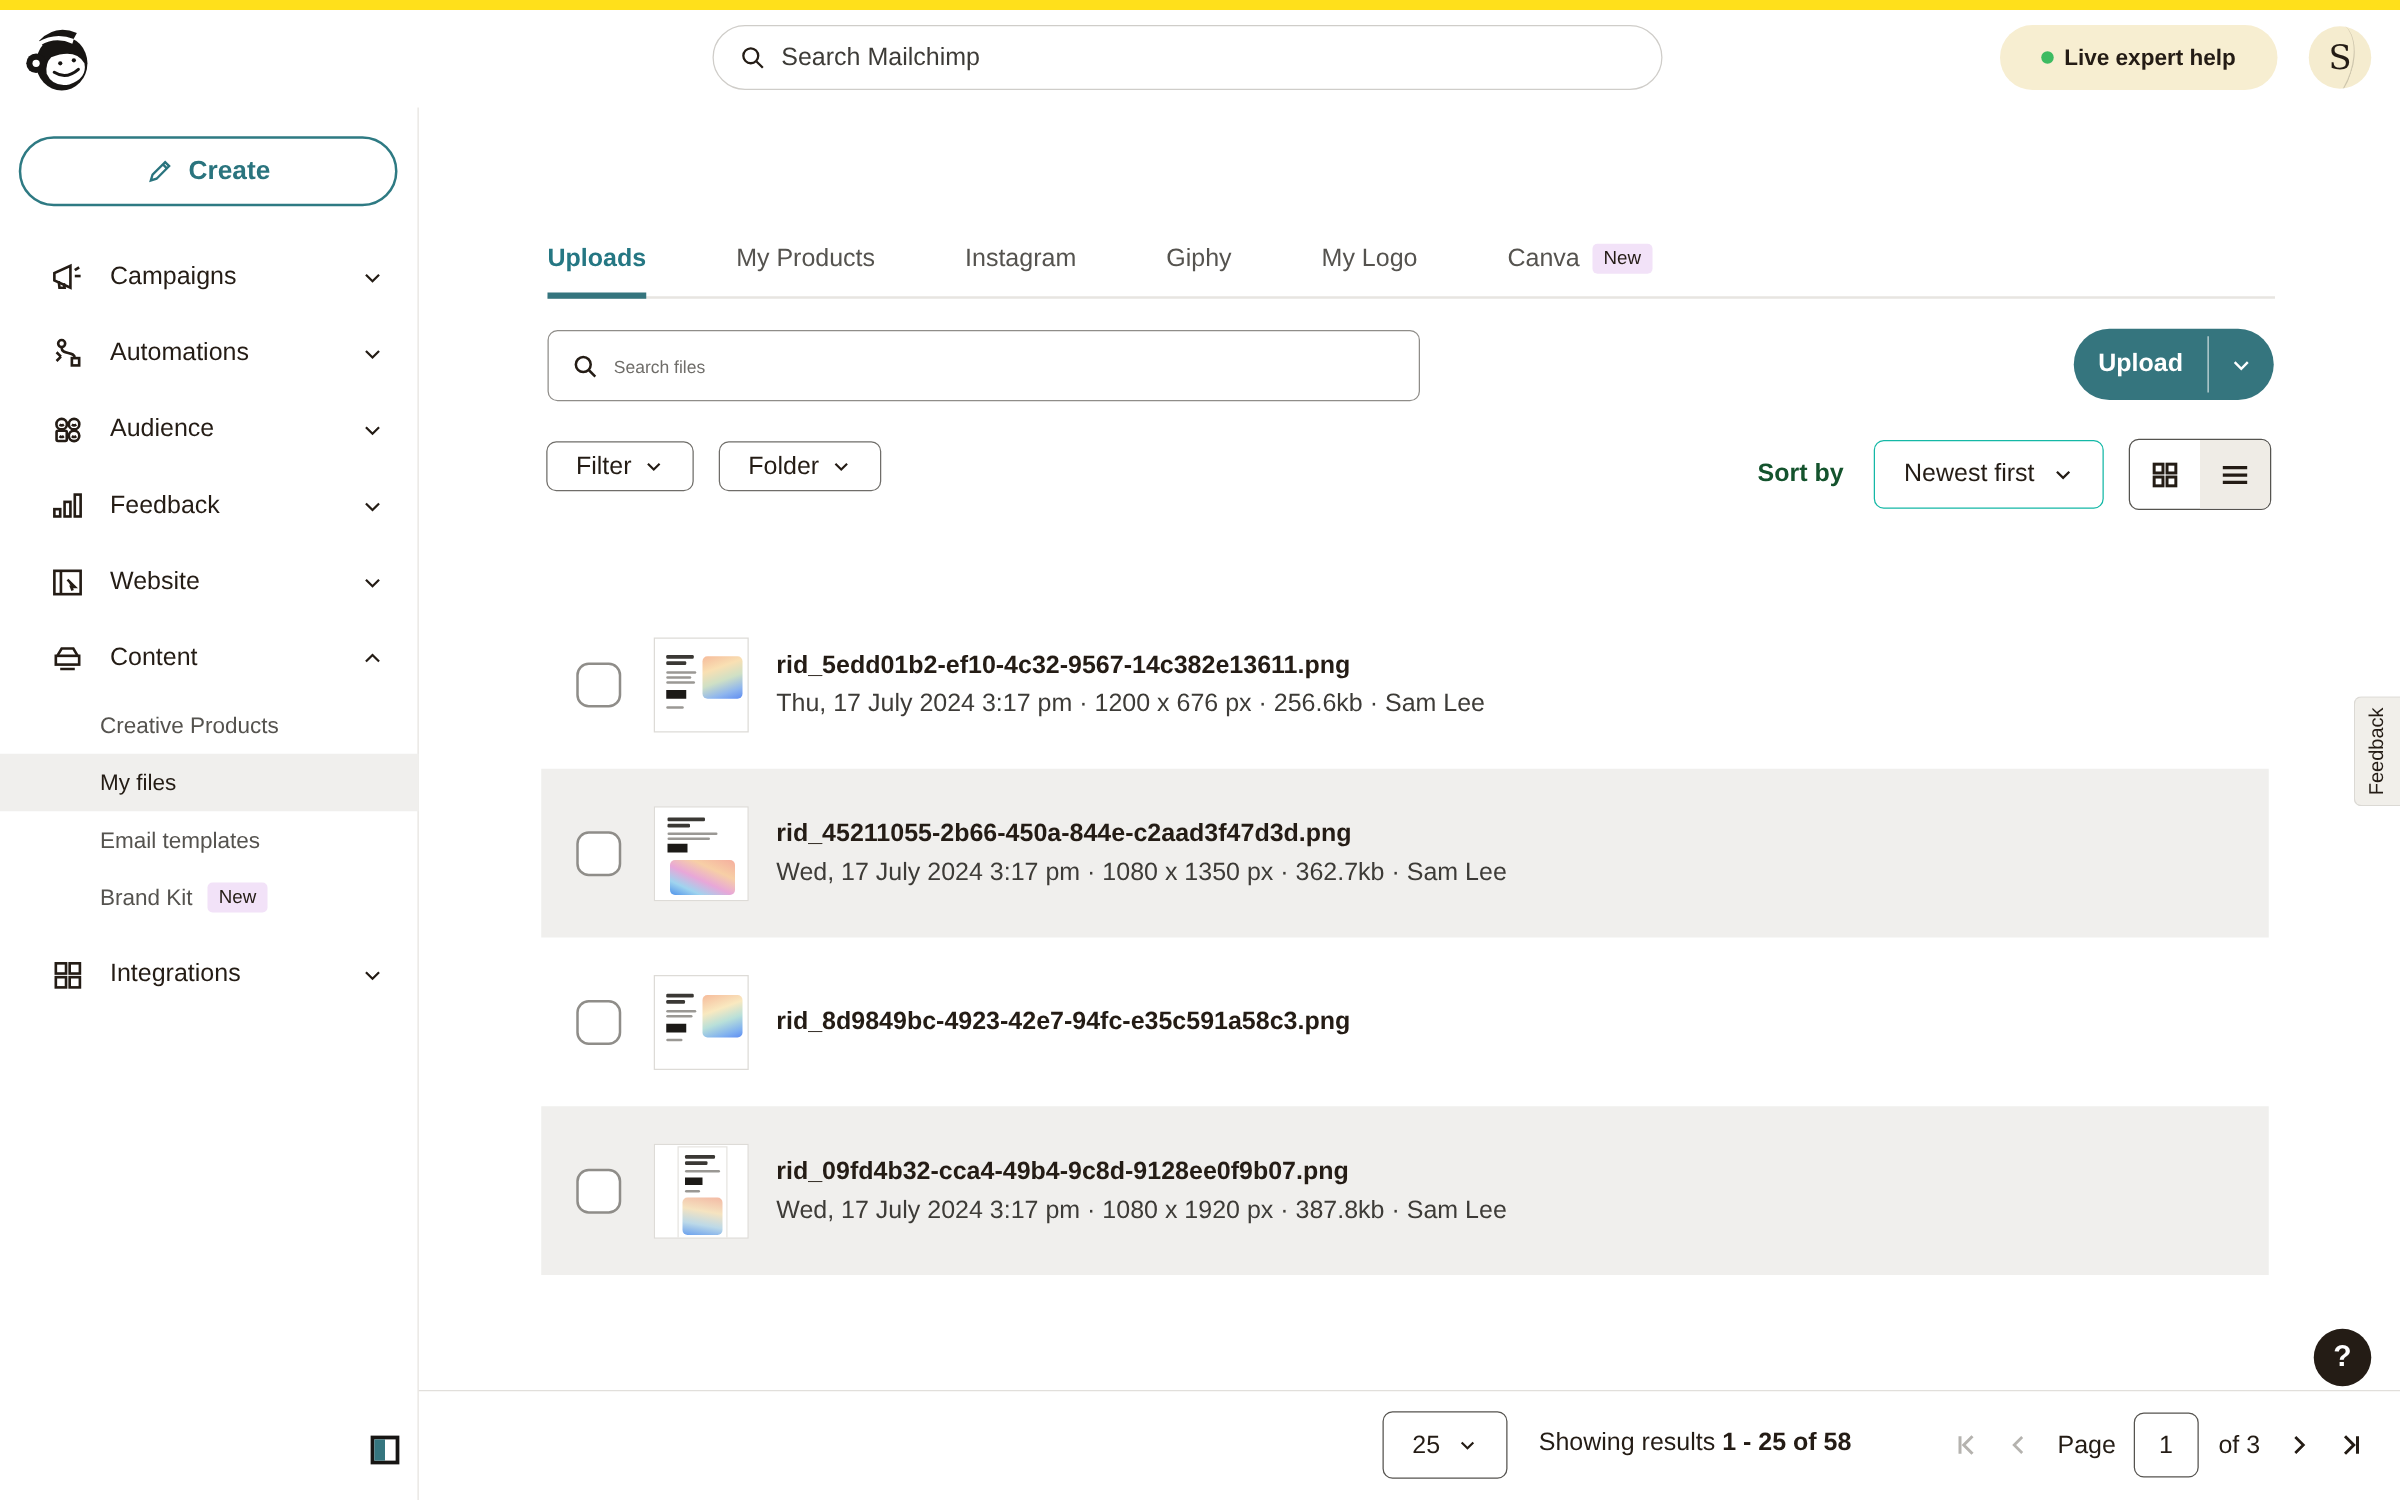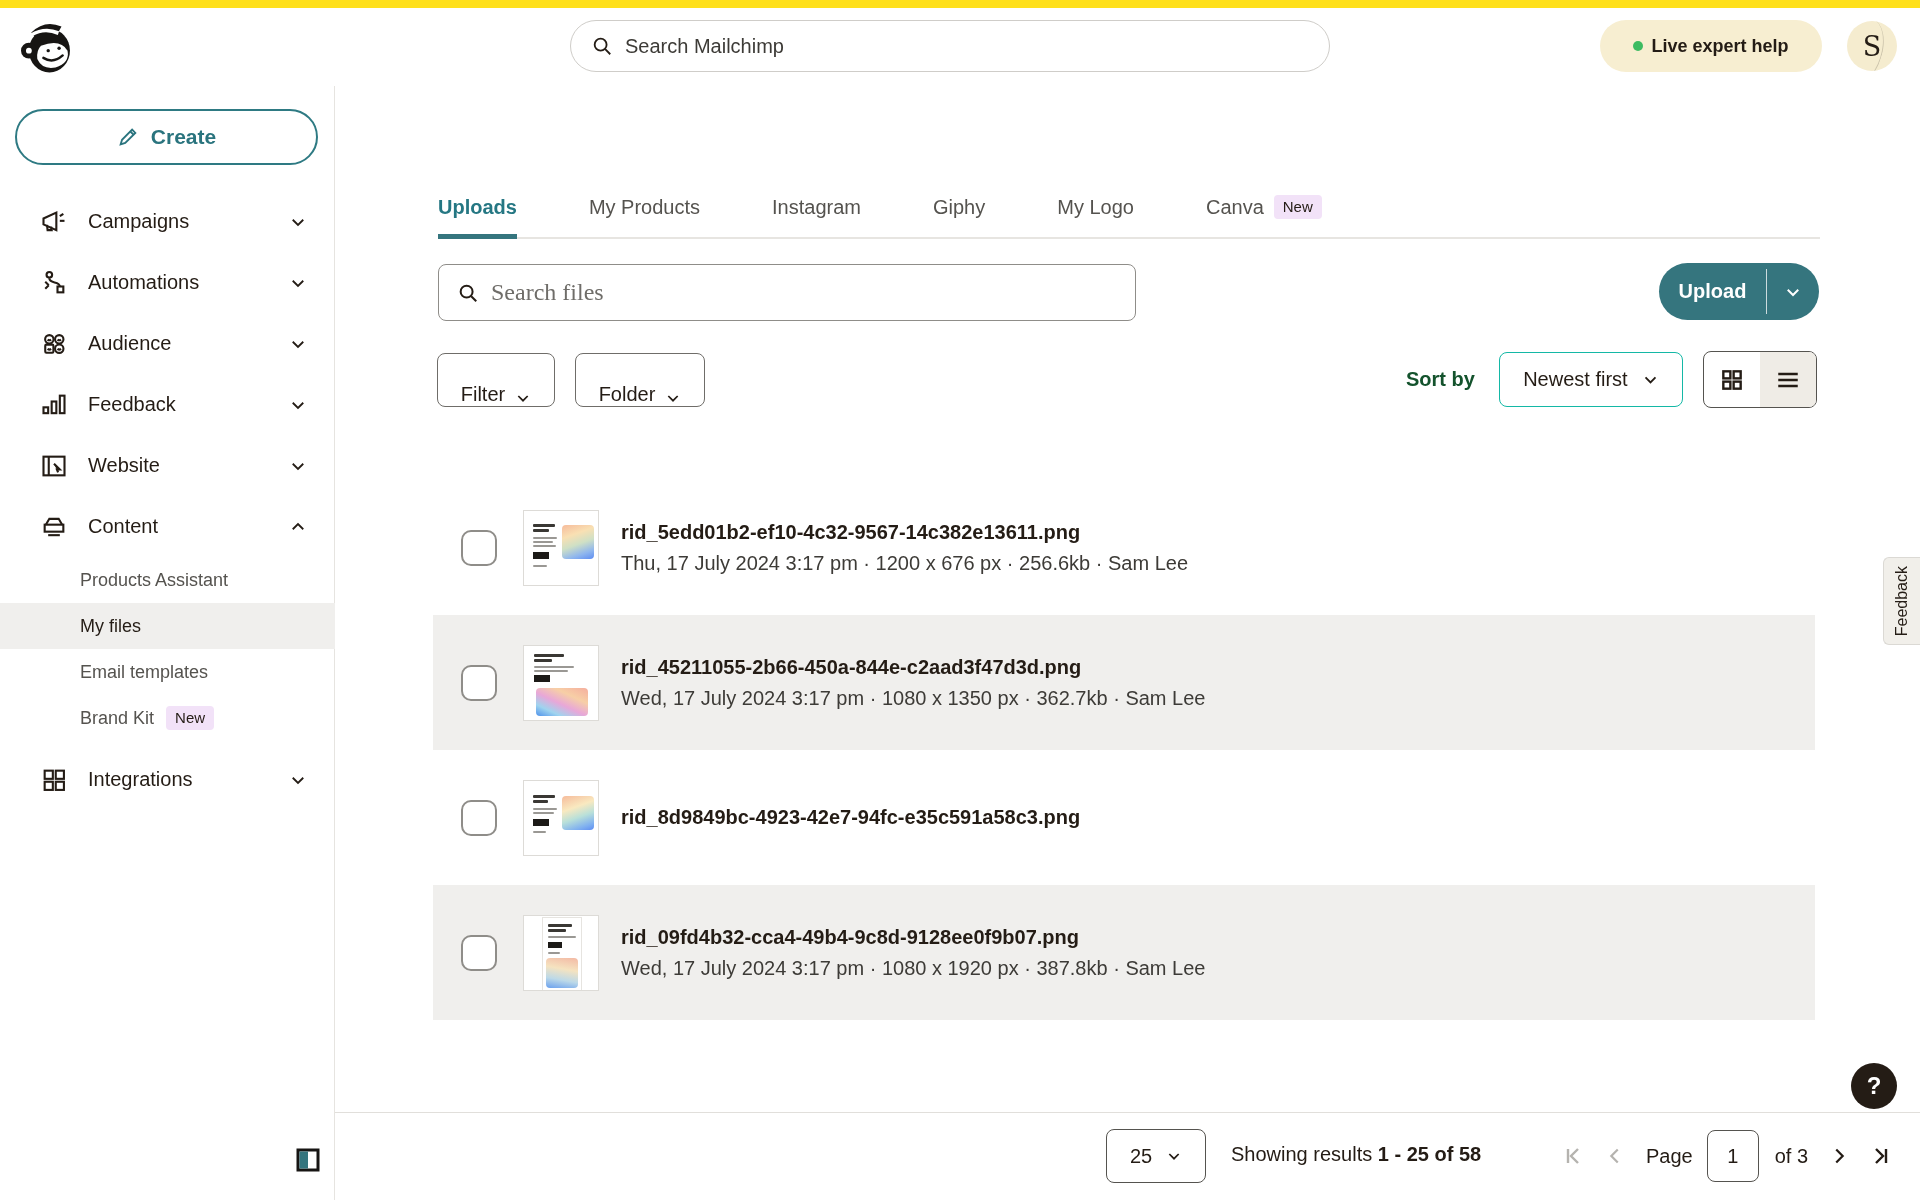--- a/index.html
+++ b/index.html
@@ -89,38 +89,38 @@
   .tab.active::after {
     content:""; position:absolute; left:0; right:0; bottom:-2px; height:5px; background:#35757E;
   }
 
   .files-search {
     position:absolute; left:438px; top:264px; width:698px; height:57px;
     border:1px solid #8f8d89; border-radius:8px; background:#fff;
     display:flex; align-items:center; padding:0 18px; gap:12px;
   }
   .files-search input {
-    border:none; outline:none; font-size:24px; color:#241c15; flex:1; background:transparent;
-    font-family:Liberation Serif, serif;
+    border:none; outline:none; font-size:14px; color:#241c15; flex:1; background:transparent;
+    font-family:Liberation Sans, sans-serif;
   }
   .files-search input::placeholder { color:#6f6d69; opacity:1; }
 
   .upload-btn {
     position:absolute; left:1659px; top:263px; width:160px; height:57px;
     background:#35757E; border:none; border-radius:29px; cursor:pointer;
     display:flex; align-items:stretch; color:#fff; font-family:"Liberation Sans", sans-serif;
   }
   .upload-main { flex:1; display:flex; align-items:center; justify-content:center;
     font-size:20px; font-weight:600; color:#fff; }
   .upload-split { width:1px; background:rgba(255,255,255,.75); margin:6px 0; }
   .upload-caret { width:52px; display:flex; align-items:center; justify-content:center; }
 
   .chip-btn {
-    position:absolute; top:353px; height:54px; border:1px solid #6f6d69; border-radius:8px;
-    background:#fff; display:flex; align-items:flex-end; justify-content:center; gap:10px;
+    position:absolute; top:353px; height:40px; border:1px solid #6f6d69; border-radius:8px;
+    background:#fff; display:flex; align-items:center; justify-content:center; gap:10px;
     font-size:20px; color:#241c15; cursor:pointer; font-family:"Liberation Sans", sans-serif;
   }
   .filter-btn { left:437px; width:118px; }
   .folder-btn { left:575px; width:130px; }
 
   .sort-area { position:absolute; left:1406px; top:351px; display:flex; align-items:center; }
   .sort-label { font-size:20px; font-weight:700; color:#14532d; margin-right:24px; }
   .sort-select {
     width:184px; height:55px; border:1px solid #14b8a6; border-radius:8px; background:#fff;
     display:flex; align-items:center; justify-content:center; gap:14px; font-size:20px;
@@ -338,21 +338,21 @@
       </span>
       <span class="nav-label">Content</span>
       <span class="chev">
         <svg viewBox="0 0 24 24" fill="none" stroke="currentColor" stroke-width="2.4">
             <path d="M5 15 L12 8 L19 15"></path>
           </svg>
       </span>
     </div>
 
     <div class="sub-item">
-      <span>Products Assistant</span>
+      <span>Creative Products</span>
     </div>
     <div class="sub-item active">
       <span>My files</span>
     </div>
     <div class="sub-item">
       <span>Email templates</span>
     </div>
     <div class="sub-item">
       <span>Brand Kit</span>
       <span class="badge">New</span>

